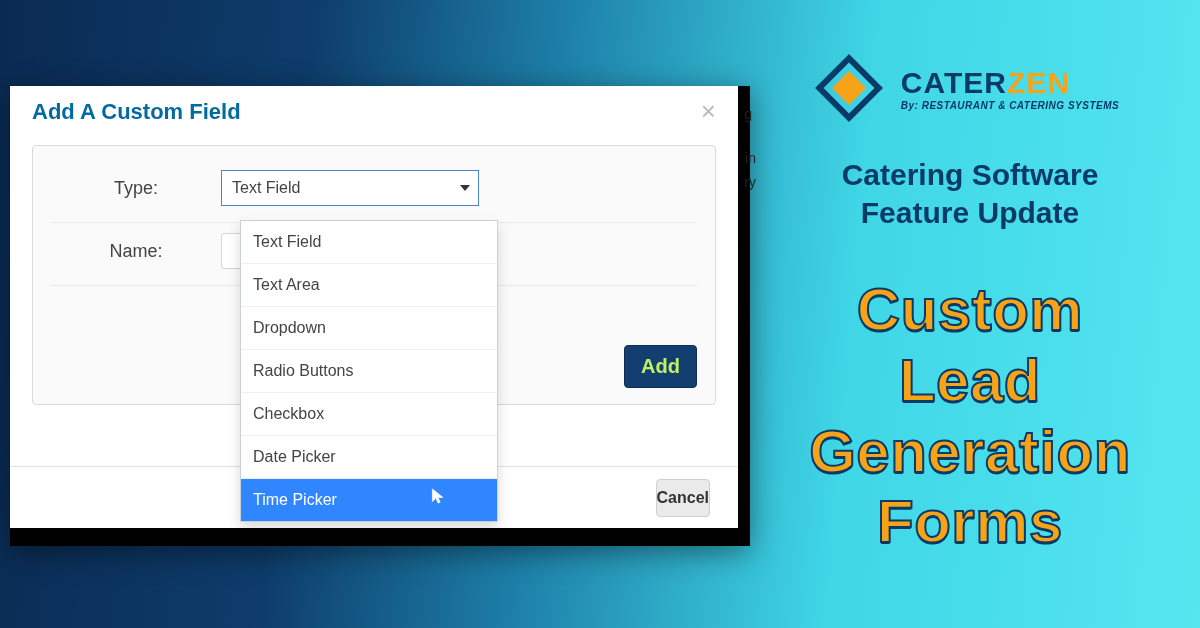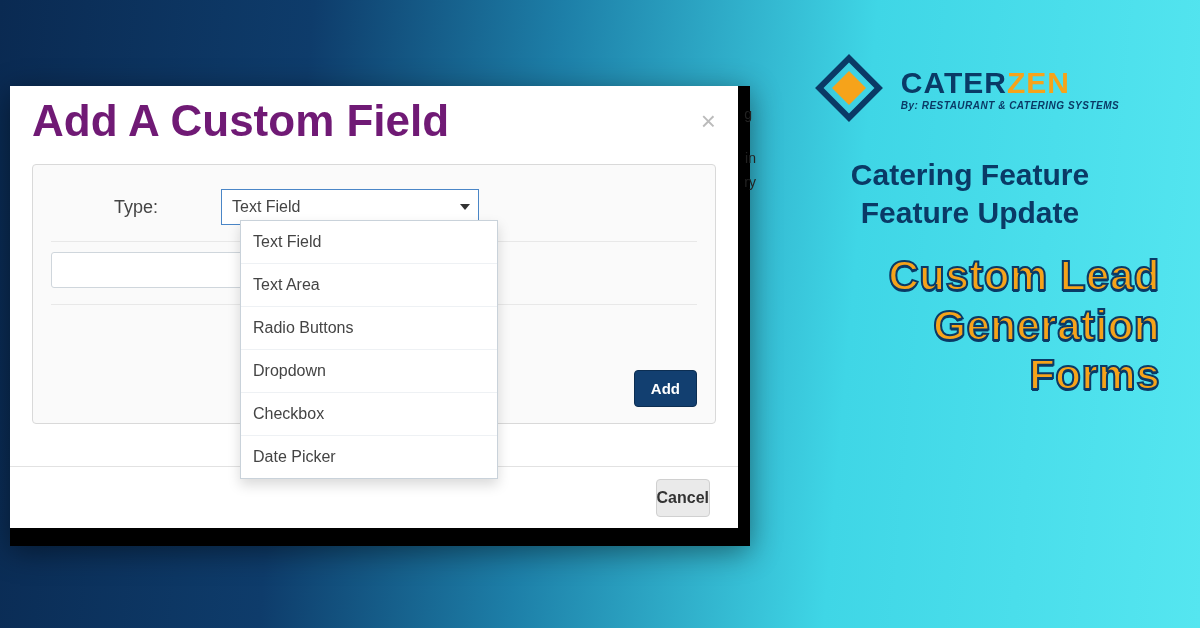--- a/index.html
+++ b/index.html
@@ -35,29 +35,28 @@
   .logo-text .brand .c2 { color: #f6a31a; }
   .logo-text .tag { color: #0a3a66; font-size: 10px; letter-spacing: 0.5px; font-weight: 700; font-style: italic; }
   .subhead {
     margin-top: 40px;
     color: #0a3a66;
     font-weight: 800;
     font-size: 30px;
     line-height: 1.25;
   }
   .headline {
-    margin-top: 20px;
-    font-size: 42px;
+    margin-top: 44px;
+    font-size: 60px;
     font-weight: 800;
     line-height: 1.18;
     color: #f6a31a;
     -webkit-text-stroke: 2px #0a3a66;
     text-shadow: 0 2px 0 #0a3a66;
     letter-spacing: 0.5px;
-    text-align: right;
   }
 
   
   .shot {
     position: absolute;
     left: 10px; top: 86px;
     width: 740px; height: 460px;
     background: #000;
     box-shadow: 0 6px 28px rgba(0,0,0,0.45);
   }
@@ -74,21 +73,21 @@
   .modal {
     position: relative;
     width: 100%; height: 100%;
     padding: 0;
   }
   .modal-head {
     display: flex; justify-content: space-between; align-items: center;
     padding: 10px 22px 18px 22px;
   }
   .modal-title {
-    font-size: 44px; font-weight: 700; color: #701a75;
+    font-size: 22px; font-weight: 700; color: #0369a1;
   }
   .close-x { color: #bbb; font-size: 26px; font-weight: 300; cursor: pointer; }
   .panel {
     margin: 0 22px;
     border: 1px solid #d9d9d9;
     border-radius: 4px;
     background: #fafafa;
     padding: 14px 18px 14px 18px;
     position: relative;
     height: 260px;
@@ -121,23 +120,23 @@
   .name-input {
     width: 258px; height: 36px;
     border: 1px solid #cfd6dc;
     border-radius: 3px;
     background: #fff;
   }
   .add-btn {
     position: absolute;
     right: 18px; bottom: 16px;
     background: #123f70;
-    color: #ffffff;
+    color: #bef264;
     font-weight: 700;
-    font-size: 15px;
+    font-size: 20px;
     padding: 9px 16px;
     border-radius: 4px;
     border: 1px solid #0c2e52;
     cursor: pointer;
   }
   .modal-foot {
     position: absolute;
     left: 0; right: 0; bottom: 0;
     height: 62px;
     border-top: 1px solid #e2e2e2;
@@ -197,21 +196,21 @@
         <div class="inner"></div>
       </div>
       <div class="logo-text">
         <div class="brand">
           <span class="c1">CATER</span><span class="c2">ZEN</span>
         </div>
         <div class="tag">By: RESTAURANT &amp; CATERING SYSTEMS</div>
       </div>
     </div>
     <div class="subhead">
-      <div>Catering Feature</div>
+      <div>Catering Software</div>
       <div>Feature Update</div>
     </div>
     <div class="headline">
       <div>Custom Lead</div>
       <div>Generation</div>
       <div>Forms</div>
     </div>
   </div>
 
   <div class="shot">
@@ -228,34 +227,38 @@
 
         <div class="panel">
           <div class="form-row">
             <div class="lbl">Type:</div>
             <div class="select">
               <span>Text Field</span>
               <span class="caret"></span>
             </div>
           </div>
           <div class="form-row">
+            <div class="lbl">Name:</div>
             <div class="name-input"></div>
           </div>
           <div class="add-btn">Add</div>
         </div>
 
         <div class="modal-foot">
           <div class="cancel-btn">Cancel</div>
         </div>
 
         <div class="dropdown" id="dropdown">
             <div class="opt">Text Field</div>
             <div class="opt">Text Area</div>
+            <div class="opt">Dropdown</div>
             <div class="opt">Radio Buttons</div>
-            <div class="opt">Dropdown</div>
             <div class="opt">Checkbox</div>
             <div class="opt">Date Picker</div>
+            <div class="opt hover">Time Picker<svg class="cursor-arrow" viewBox="0 0 20 24">
+                <path d="M2 2 L2 20 L7 15 L10 22 L13 21 L10 14 L17 14 Z" fill="#fff" stroke="#fff" stroke-width="1"></path>
+              </svg></div>
           </div>
       </div>
     </div>
   </div>
 
 </div>
 
 </body></html>

